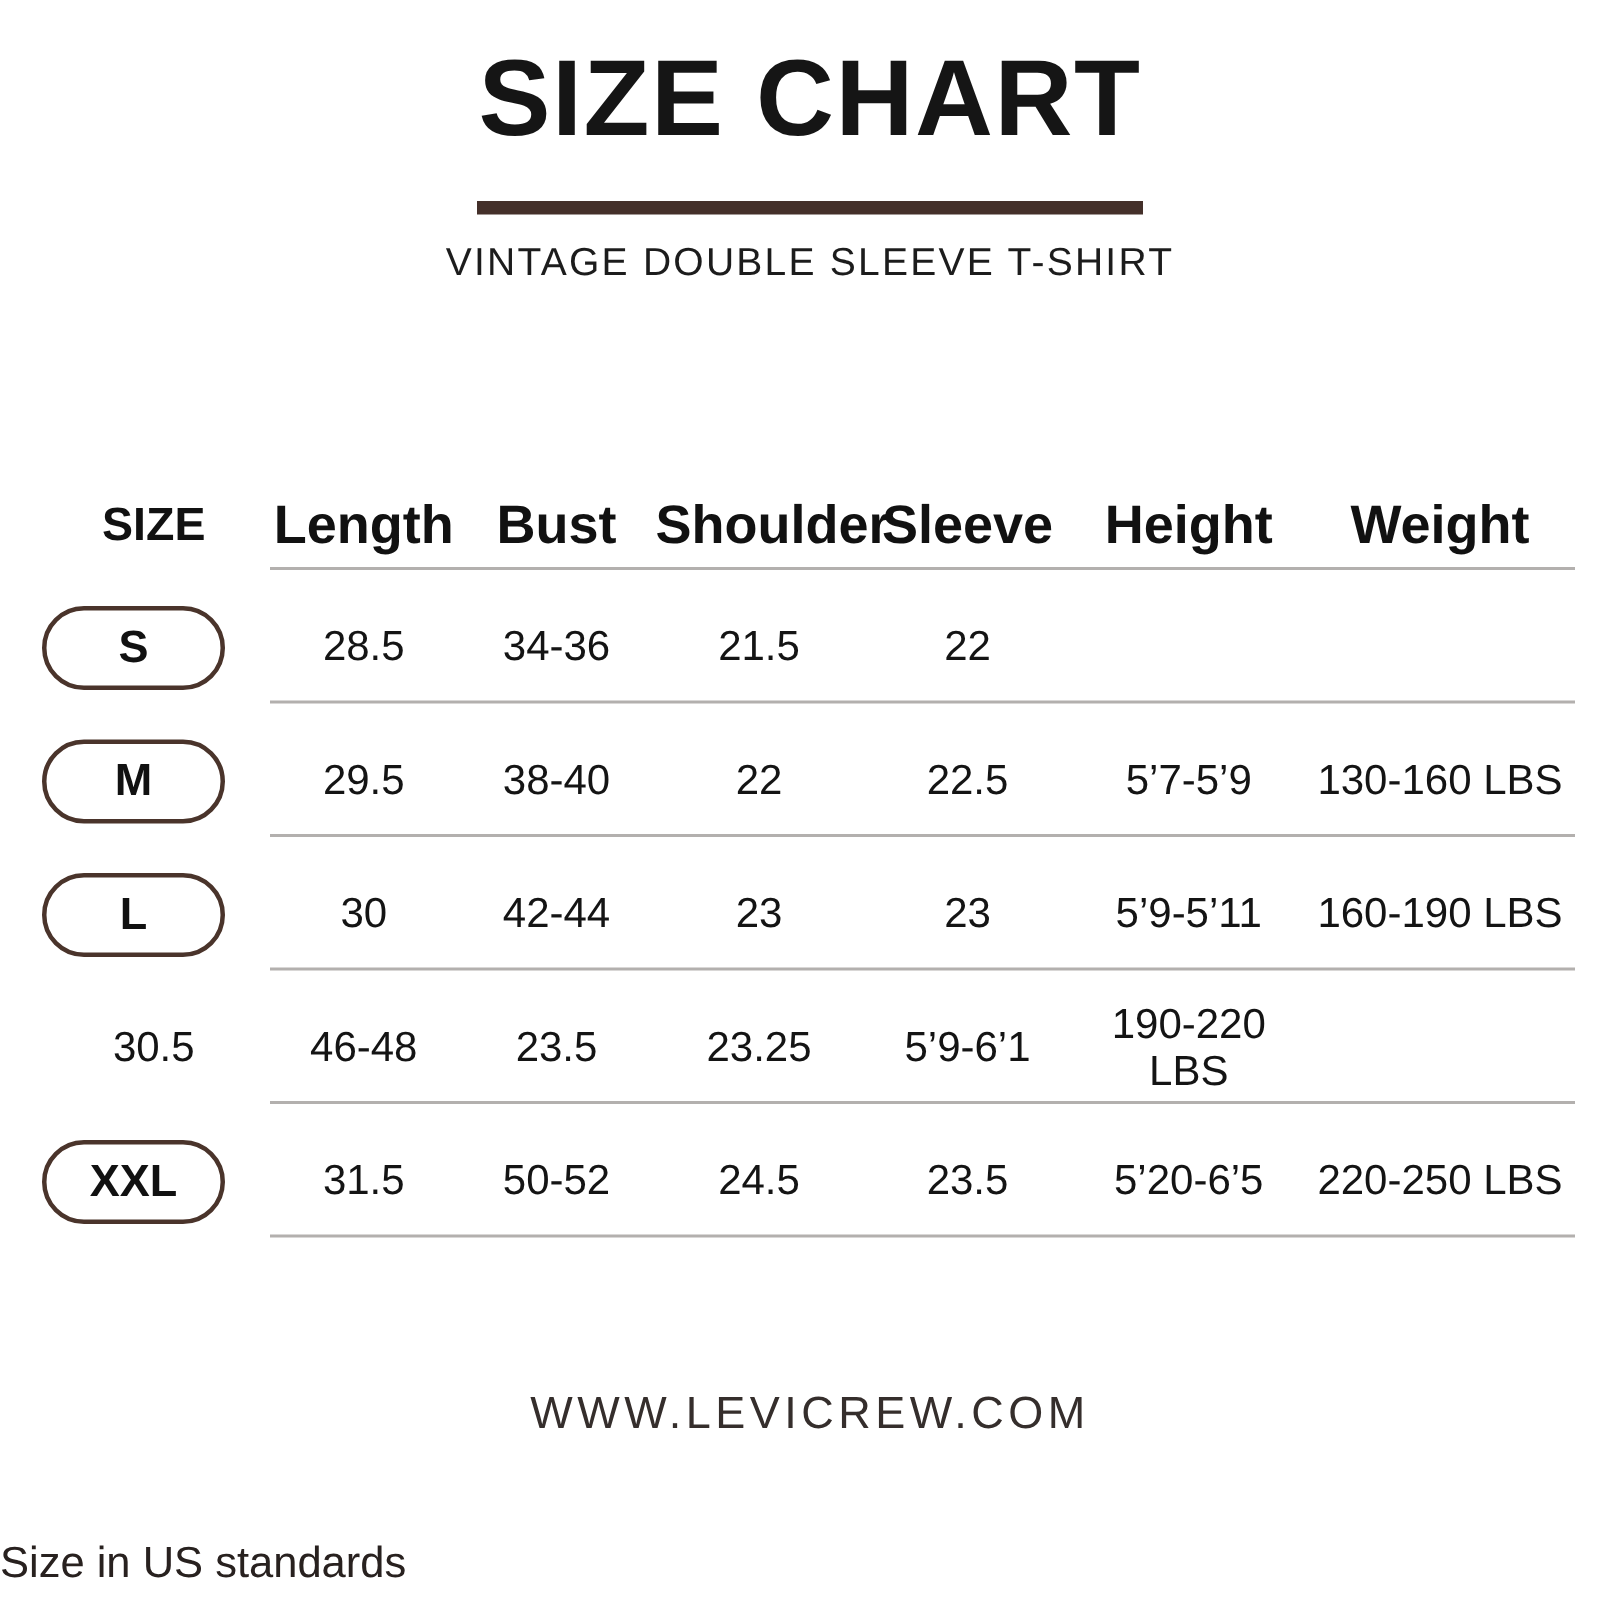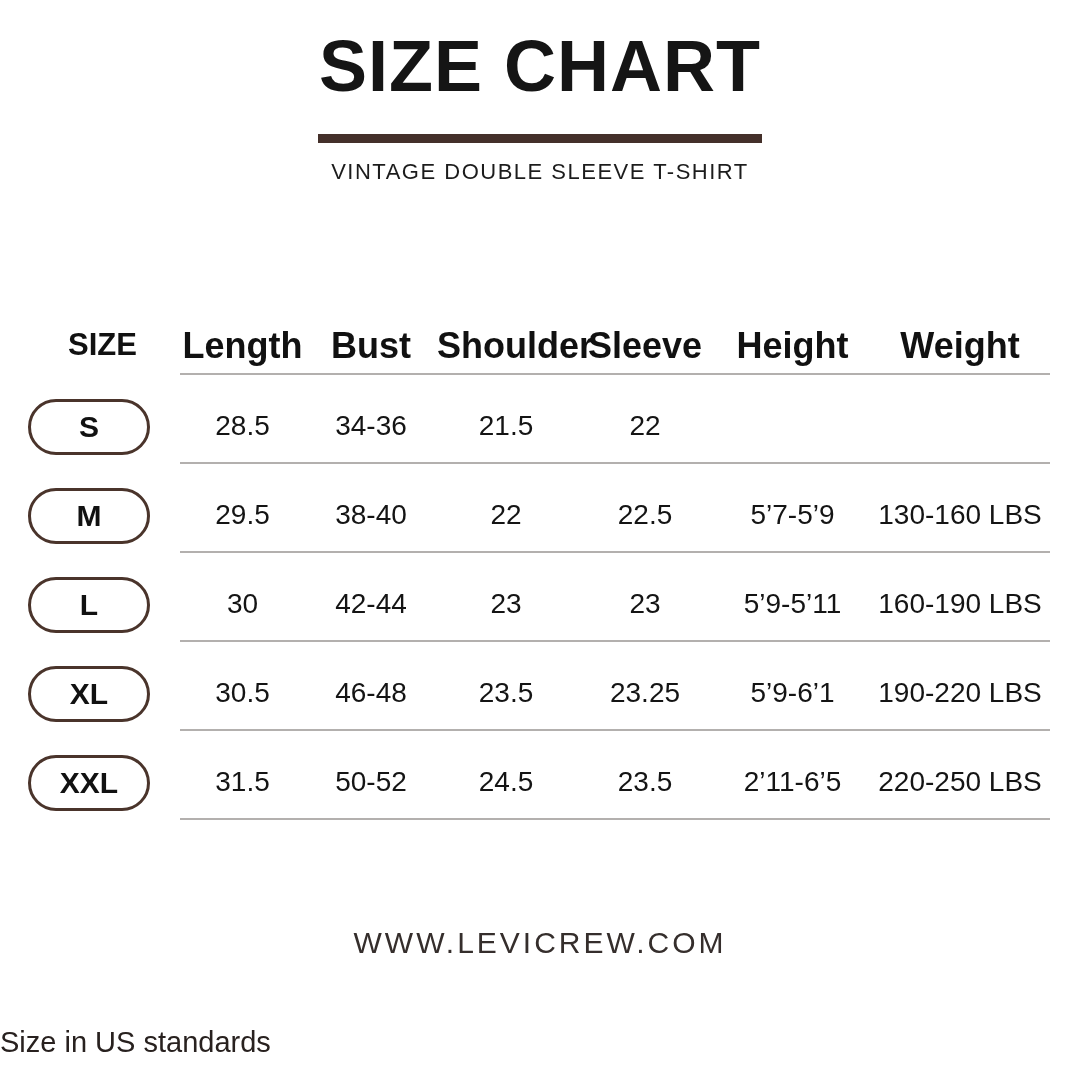--- a/index.html
+++ b/index.html
@@ -22,21 +22,21 @@
     line-height:1;
   }
   .title-bar{
     width:444px;height:9px;
     background:#44302a;
     margin:32px auto 0 auto;
   }
   .subtitle{
     margin-top:16px;
     text-align:center;
-    font-size:22px;
+    font-size:26px;
     letter-spacing:1.5px;
     color:#1c1c1c;
     line-height:1.2;
   }
   
   .size-table{
     width:1025px;
     margin:116px 0 0 25px;
   }
   .grid{
@@ -144,41 +144,38 @@
     <div class="cell">30</div>
     <div class="cell">42-44</div>
     <div class="cell">23</div>
     <div class="cell">23</div>
     <div class="cell">5’9-5’11</div>
     <div class="cell">160-190 LBS</div>
   </div>
   <div class="rule"></div>
 
   <div class="grid trow">
-    <div class="pill-wrap cell">
-      <div class="pill">XL</div>
-    </div>
     <div class="cell">30.5</div>
     <div class="cell">46-48</div>
     <div class="cell">23.5</div>
     <div class="cell">23.25</div>
     <div class="cell">5’9-6’1</div>
     <div class="cell">190-220 LBS</div>
   </div>
   <div class="rule"></div>
 
   <div class="grid trow">
     <div class="pill-wrap cell">
       <div class="pill">XXL</div>
     </div>
     <div class="cell">31.5</div>
     <div class="cell">50-52</div>
     <div class="cell">24.5</div>
     <div class="cell">23.5</div>
-    <div class="cell">2’11-6’5</div>
+    <div class="cell">5’20-6’5</div>
     <div class="cell">220-250 LBS</div>
   </div>
   <div class="rule"></div>
 
 </div>
 
 <div class="website">WWW.LEVICREW.COM</div>
 <div class="note">Size in US standards</div>
 
 </body></html>

